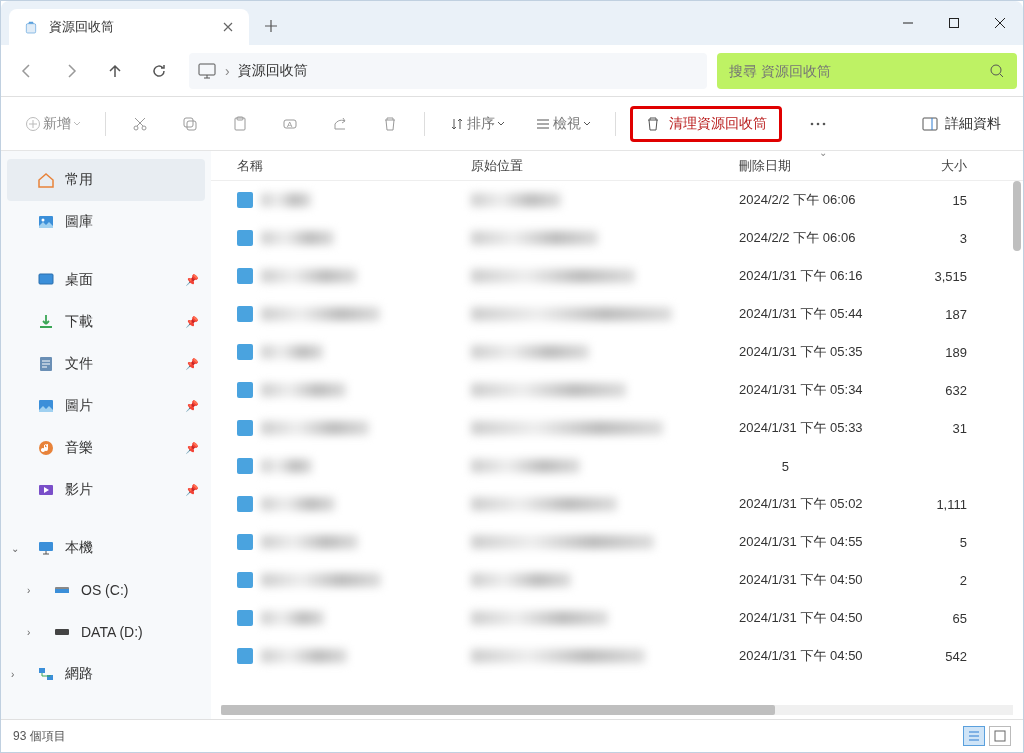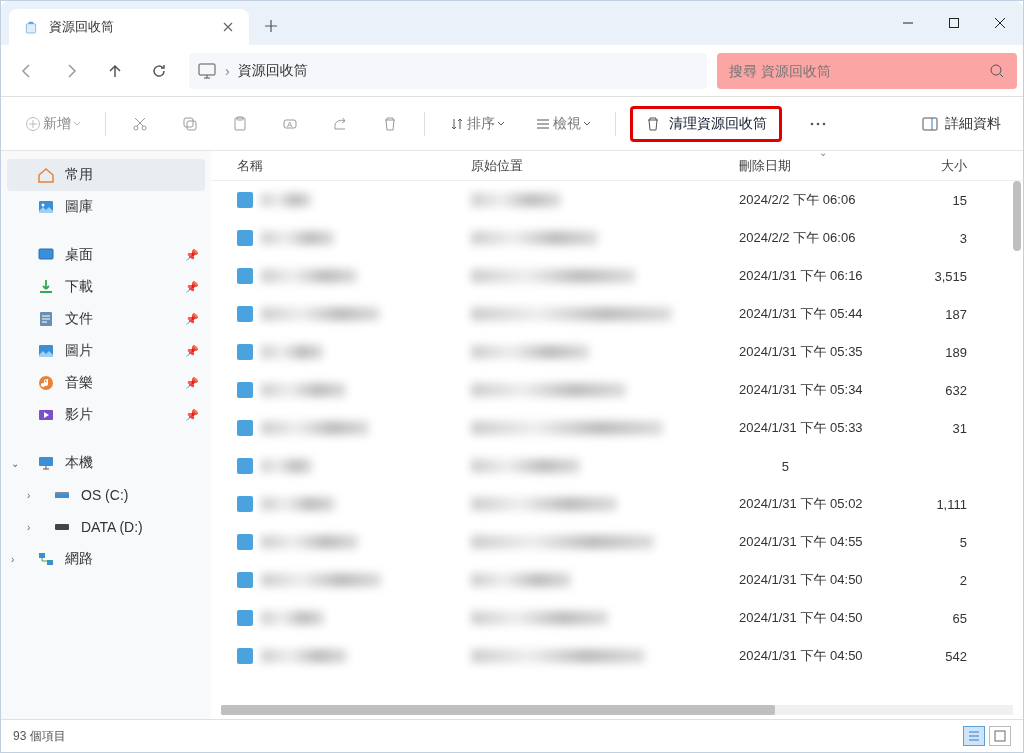--- a/index.html
+++ b/index.html
@@ -10,33 +10,33 @@
 .tab-icon { width: 16px; height: 16px; }
 .tab-close { margin-left: auto; width: 14px; height: 14px; cursor: pointer; color: #666; display: flex; align-items: center; justify-content: center; }
 .newtab { width: 32px; height: 32px; display: flex; align-items: center; justify-content: center; color: #555; cursor: pointer; margin-left: 6px; margin-top: 6px; }
 .win-controls { margin-left: auto; display: flex; }
 .win-btn { width: 46px; height: 40px; display: flex; align-items: center; justify-content: center; cursor: pointer; color: #222; }
 .navbar { height: 52px; display: flex; align-items: center; padding: 0 6px; gap: 4px; border-bottom: 1px solid #e0e0e0; }
 .nav-btn { width: 40px; height: 36px; display: flex; align-items: center; justify-content: center; color: #777; border-radius: 4px; cursor: pointer; }
 .addr { flex: 1; height: 36px; background: #f5f7fa; border-radius: 4px; display: flex; align-items: center; padding: 0 8px; gap: 8px; font-size: 14px; color: #333; margin: 0 6px; }
 .addr-icon { width: 20px; height: 20px; color: #555; }
 .addr-sep { color: #888; }
-.searchbox { width: 300px; height: 36px; background: #fca5a5; border-radius: 4px; display: flex; align-items: center; padding: 0 12px; font-size: 14px; color: #888; }
+.searchbox { width: 300px; height: 36px; background: #bef264; border-radius: 4px; display: flex; align-items: center; padding: 0 12px; font-size: 14px; color: #888; }
 .searchbox input { flex: 1; border: none; background: transparent; outline: none; font-size: 14px; color: #333; }
 .search-icon { color: #555; }
 .toolbar { height: 54px; display: flex; align-items: center; padding: 0 14px; gap: 10px; border-bottom: 1px solid #e5e5e5; }
 .tool-btn { height: 36px; display: flex; align-items: center; justify-content: center; padding: 0 10px; color: #777; border-radius: 4px; cursor: pointer; font-size: 14px; gap: 2px; }
 .tool-btn.new { color: #888; }
 .tool-btn.iconbtn { width: 40px; padding: 0; }
 .divider { width: 1px; height: 24px; background: #ddd; margin: 0 4px; }
-.empty-btn { border: 3px solid #e00000; border-radius: 4px; padding: 6px 12px; display: flex; align-items: center; gap: 8px; color: #0f172a; font-size: 14px; cursor: pointer; }
+.empty-btn { border: 3px solid #e00000; border-radius: 4px; padding: 6px 12px; display: flex; align-items: center; gap: 8px; color: #b91c1c; font-size: 14px; cursor: pointer; }
 .detail-btn { display: flex; align-items: center; gap: 6px; color: #333; font-size: 14px; cursor: pointer; padding: 0 8px; }
 .body { flex: 1; display: flex; overflow: hidden; }
 .sidebar { width: 210px; background: #f7f9fb; padding: 8px 0; overflow-y: auto; font-size: 14px; color: #333; }
-.sb-item { height: 32px; display: flex; align-items: center; padding: 0 12px 0 36px; gap: 10px; cursor: pointer; position: relative; }
+.sb-item { height: 42px; display: flex; align-items: center; padding: 0 12px 0 36px; gap: 10px; cursor: pointer; position: relative; }
 .sb-item.active { background: #e8edf2; border-radius: 4px; margin: 0 6px; padding-left: 30px; }
 .sb-item.sub { padding-left: 52px; }
 .sb-icon { width: 18px; height: 18px; flex-shrink: 0; }
 .sb-pin { margin-left: auto; color: #888; font-size: 11px; }
 .sb-expand { position: absolute; left: 10px; color: #666; font-size: 10px; }
 .sb-gap { height: 16px; }
 .content { flex: 1; display: flex; flex-direction: column; overflow: hidden; position: relative; }
 .colheader { height: 30px; display: flex; align-items: center; padding: 0 10px; font-size: 13px; color: #444; border-bottom: 1px solid #eee; }
 .col-name { width: 250px; padding-left: 16px; }
 .col-loc { width: 268px; }

